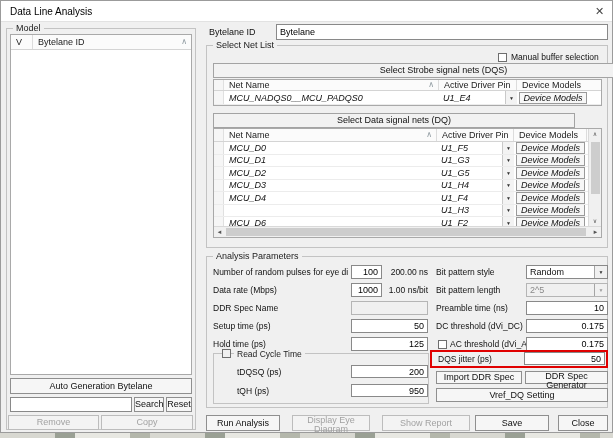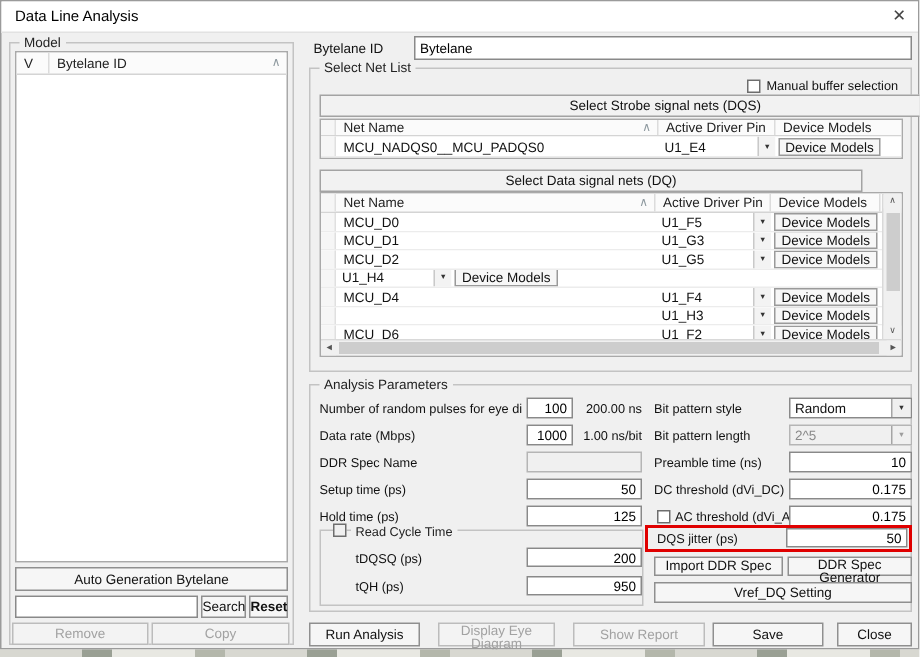--- a/index.html
+++ b/index.html
@@ -28,21 +28,21 @@
   .checkbox { position:absolute; width:9px; height:9px; background:#fff; border:1px solid #6e6e6e; }
 
   .secbar { position:absolute; background:#f2f2f2; border:1px solid #a3a3a3; text-align:center; font-size:9px; line-height:13px; color:#111; }
 
   
   .tbl { position:absolute; background:#fff; border:1px solid #a9a9a9; overflow:hidden; }
   .thead { display:flex; background:#fbfbfb; border-bottom:1px solid #d4d4d4; }
   .th { font-size:9px; color:#222; line-height:1; display:flex; align-items:center; border-right:1px solid #dcdcdc; padding-left:5px; white-space:nowrap; overflow:hidden; }
   .th:last-child { border-right:none; }
   .tr { display:flex; background:#fff; border-bottom:1px solid #ececec; }
-  .td { font-size:9px; display:flex; align-items:center; padding-left:5px; white-space:nowrap; overflow:hidden; }
+  .td { font-size:9px; display:flex; align-items:center; padding-left:5px; white-space:nowrap; overflow:hidden;font-style:italic; }
   .selcell { background:#f6f6f6; border-right:1px solid #e0e0e0; padding:0; }
   .sort { margin-left:auto; margin-right:4px; color:#8f9aa0; font-size:8px; }
   .combo-arrow-cell { margin-left:auto; width:12px; align-self:stretch; border-left:1px solid #c9c9c9; background:#f3f3f3;
                       display:flex; align-items:center; justify-content:center; font-size:5px; color:#333; }
   .devbtn { flex:1; margin:1px 2px; border:1px solid #9a9a9a; background:#f7f7f7; display:flex; align-items:center; justify-content:center; font-size:9px; }
 
   
   .vscroll { position:absolute; background:#f0f0f0; border-left:1px solid #d9d9d9; }
   .hscroll { position:absolute; background:#f0f0f0; border-top:1px solid #d9d9d9; }
   .scr-arrow { position:absolute; color:#555; font-size:6px; text-align:center; background:#f0f0f0; }
@@ -81,21 +81,21 @@
       <div class="th" style="flex:1;">
         <span>Bytelane ID</span>
         <span class="sort">∧</span>
       </div>
     </div>
   </div>
 
   <button class="btn" style="left:9px;top:377px;width:182px;height:16px;">Auto Generation Bytelane</button>
   <input class="tinput" style="left: 9px; top: 396px; width: 122px; height: 15px;" value="">
   <button class="btn" style="left:133px;top:396px;width:30px;height:15px;">Search</button>
-  <button class="btn" style="left:165px;top:396px;width:26px;height:15px;font-weight:bold;">Reset</button>
+  <button class="btn" style="left:165px;top:396px;width:26px;height:15px;">Reset</button>
   <button class="btn disabled" style="left:7px;top:414px;width:91px;height:15px;">Remove</button>
   <button class="btn disabled" style="left:100px;top:414px;width:92px;height:15px;">Copy</button>
 
   <span class="label" style="left:208px;top:24px;font-size:9px;">Bytelane ID</span>
   <input class="tinput" style="left: 275px; top: 23px; width: 332px; height: 16px;" value="Bytelane">
 
   <div class="groupbox" style="left:205px;top:44px;width:402px;height:203px;"></div>
   <span class="grouplabel" style="left:212px;top:39px;">Select Net List</span>
 
   <span class="checkbox" style="left:497px;top:52px;"></span>
@@ -169,20 +169,21 @@
         <div class="td" style="width:77px;padding-left:4px;">
               <span>U1_G5</span>
               <span class="combo-arrow-cell">▼</span>
             </div>
         <div class="td" style="width:73px;padding:0;">
               <span class="devbtn">Device Models</span>
             </div>
       </div>
       <div class="tr" style="height:12.5px;">
         <div class="td selcell" style="width:10px;"></div>
+        <div class="td" style="width:213px;">MCU_D3</div>
         <div class="td" style="width:77px;padding-left:4px;">
               <span>U1_H4</span>
               <span class="combo-arrow-cell">▼</span>
             </div>
         <div class="td" style="width:73px;padding:0;">
               <span class="devbtn">Device Models</span>
             </div>
       </div>
       <div class="tr" style="height:12.5px;">
         <div class="td selcell" style="width:10px;"></div>

